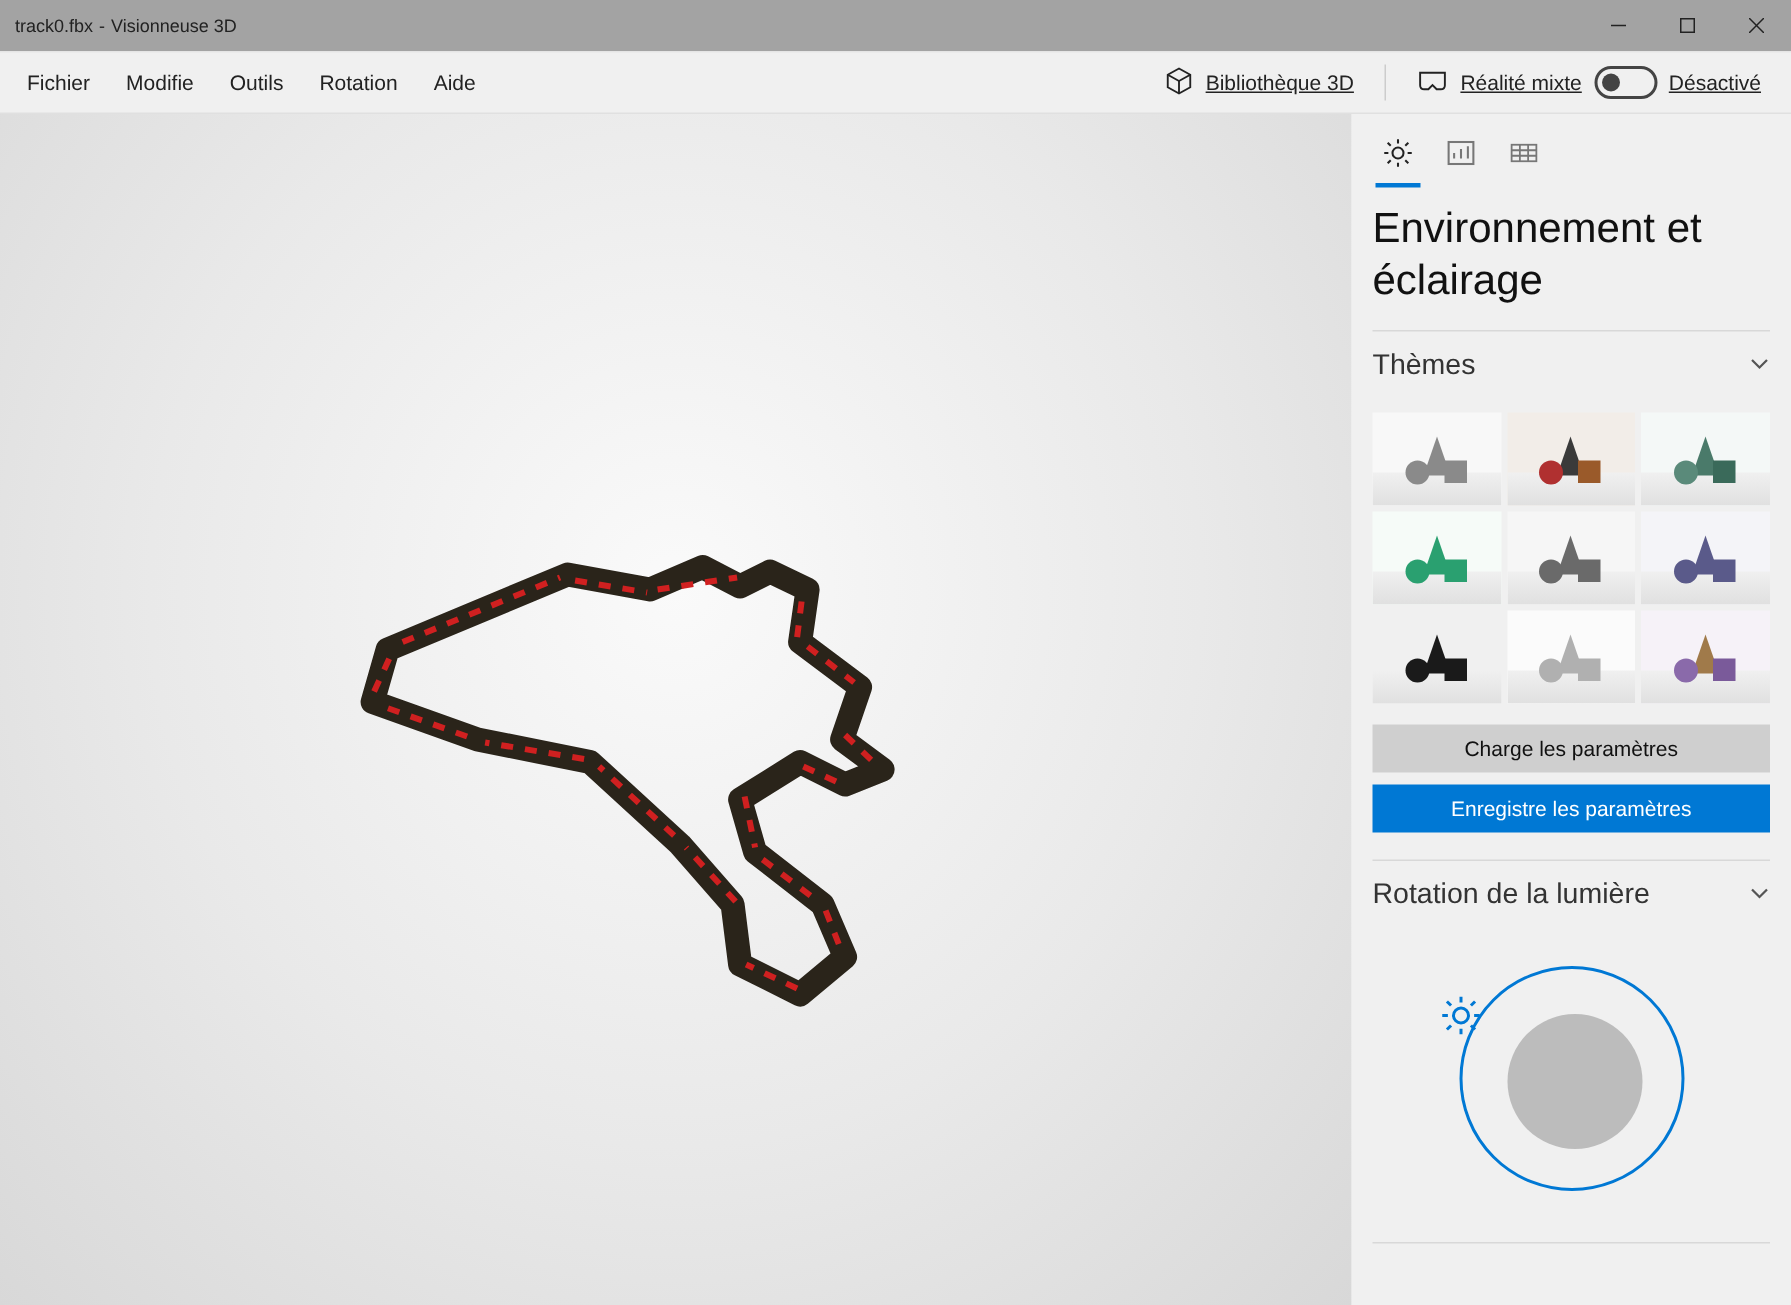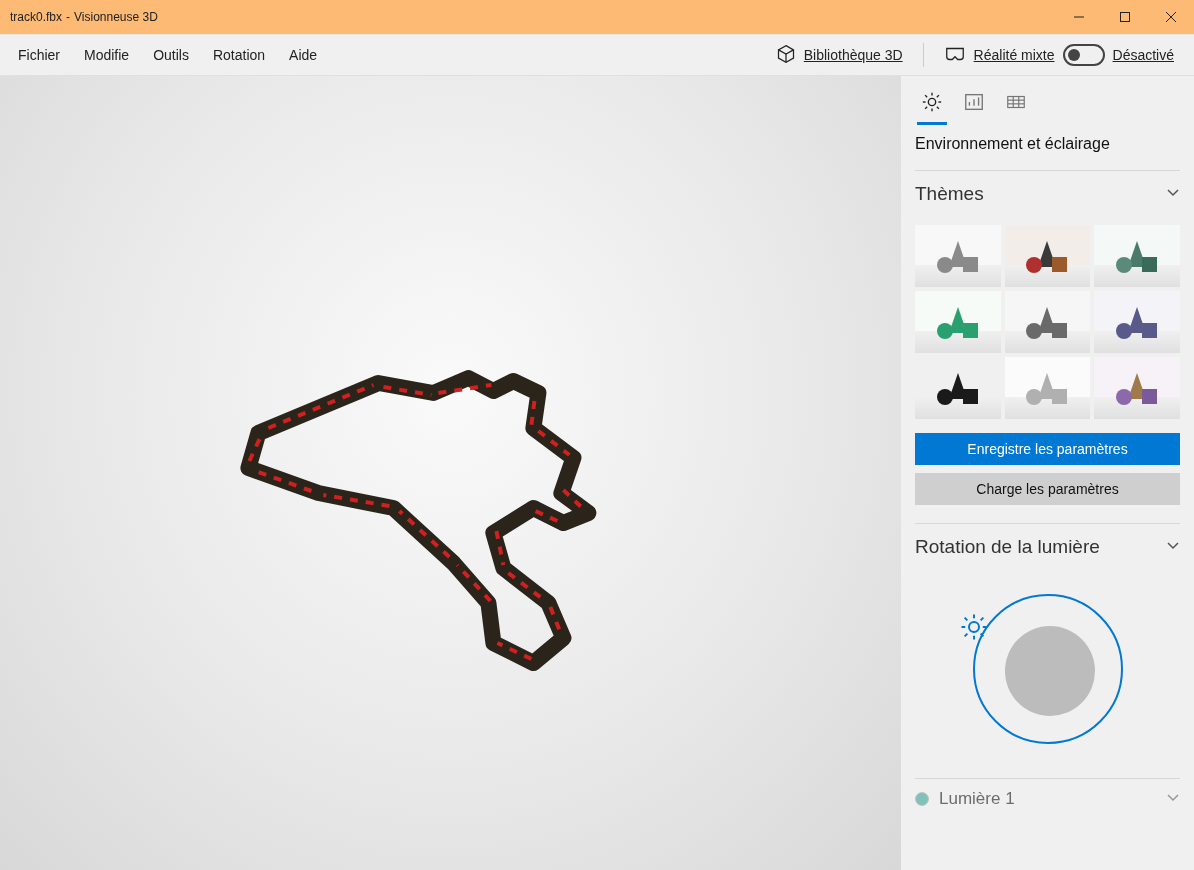--- a/index.html
+++ b/index.html
@@ -1,19 +1,19 @@
 <!DOCTYPE html>
 <html><head>
 <meta charset="utf-8">
 <style>
   * { box-sizing: border-box; margin: 0; padding: 0; font-family: "Segoe UI", Arial, sans-serif; }
   body { width: 1194px; height: 870px; background: #fff; overflow: hidden; display: flex; flex-direction: column; }
 
   
-  .titlebar { height: 34px; background: #fdba74; display: flex; align-items: center; justify-content: space-between; padding-left: 10px; font-size: 12px; color: #222; }
+  .titlebar { height: 34px; background: #a3a3a3; display: flex; align-items: center; justify-content: space-between; padding-left: 10px; font-size: 12px; color: #222; }
   .titlebar .left { display: flex; align-items: center; gap: 4px; }
   .titlebar .win-controls { display: flex; }
   .titlebar .win-btn { width: 46px; height: 34px; display: flex; align-items: center; justify-content: center; cursor: pointer; }
 
   
   .menubar { height: 42px; background: #f0f0f0; border-top: 1px solid #e5e5e5; border-bottom: 1px solid #e0e0e0; display: flex; align-items: center; justify-content: space-between; padding: 0 6px 0 6px; }
   .menubar .left { display: flex; text-align: right; }
   .menubar .menu-item { padding: 10px 12px; font-size: 14px; color: #222; cursor: pointer; }
   .menubar .right { display: flex; align-items: center; gap: 14px; padding-right: 8px; }
   .menubar .icon-button { display: flex; align-items: center; gap: 8px; font-size: 14px; color: #222; cursor: pointer; padding: 6px 6px; text-decoration: underline; }
@@ -26,21 +26,21 @@
 
   
   .viewport { flex: 1; position: relative; background: radial-gradient(ellipse at 50% 40%, #fafafa 0%, #e9e9e9 55%, #d8d8d8 100%); overflow: hidden; }
   .viewport svg { position: absolute; left: 50%; top: 50%; transform: translate(-56%, -45%); }
 
   
   .panel { width: 293px; background: #f0f0f0; display: flex; flex-direction: column; overflow-y: auto; }
   .panel-tabs { display: flex; gap: 0; padding: 8px 10px 0 10px; height: 48px; align-items: center; }
   .panel-tab { width: 42px; height: 38px; display: flex; align-items: center; justify-content: center; cursor: pointer; position: relative; }
   .panel-tab.active::after { content: ""; position: absolute; bottom: -2px; left: 6px; right: 6px; height: 3px; background: #0078d4; }
-  .panel-title { font-size: 16px; font-weight: 400; color: #111; padding: 10px 14px 16px 14px; line-height: 1.25; }
+  .panel-title { font-size: 28px; font-weight: 400; color: #111; padding: 10px 14px 16px 14px; line-height: 1.25; }
   .panel-divider { height: 1px; background: #d8d8d8; margin: 0 14px; }
 
   .section-header { display: flex; justify-content: space-between; align-items: center; padding: 12px 14px 12px 14px; cursor: pointer; }
   .section-header .title { font-size: 19px; color: #333; }
   .section-header .chevron { color: #666; }
 
   .themes-grid { display: grid; grid-template-columns: repeat(3, 1fr); gap: 4px; padding: 8px 14px 14px 14px; }
   .theme-thumb { height: 62px; background: #fcfcfc; display: flex; align-items: center; justify-content: center; cursor: pointer; position: relative; overflow: hidden; }
   .theme-thumb .floor { position: absolute; left: 0; right: 0; bottom: 0; height: 22px; background: linear-gradient(#f0f0f0, #e0e0e0); }
   .theme-thumb svg { position: relative; z-index: 1; }
@@ -301,22 +301,22 @@
     <div class="floor"></div>
     <svg width="58" height="42" viewBox="0 0 58 42">
       <polygon points="29,6 38,32 20,32" fill="#a07a4a"></polygon>
       <circle cx="16" cy="30" r="8" fill="#8a6aaa"></circle>
       <rect x="34" y="22" width="15" height="15" fill="#7a5a9a"></rect>
     </svg>
         </div>
       </div>
 
     <div class="panel-buttons">
+      <button class="btn btn-secondary">Charge les paramètres</button>
       <button class="btn btn-primary">Enregistre les paramètres</button>
-      <button class="btn btn-secondary">Charge les paramètres</button>
     </div>
 
     <div class="panel-divider"></div>
 
     <div class="section-header">
       <div class="title">Rotation de la lumière</div>
       <span class="chevron">
         <svg width="14" height="14" viewBox="0 0 14 14">
             <path d="M2 5 L7 10 L12 5" fill="none" stroke="#555" stroke-width="1.5"></path>
           </svg>
@@ -338,24 +338,15 @@
               <line x1="17.3" y1="17.3" x2="19.5" y2="19.5"></line>
             <line x1="4.5" y1="19.5" x2="6.7" y2="17.3"></line>
               <line x1="17.3" y1="6.7" x2="19.5" y2="4.5"></line>
           </svg>
         </span>
       </div>
     </div>
 
     <div class="panel-divider"></div>
 
-    <div class="light-row">
-      <div class="light-dot"></div>
-      <div class="light-label">Lumière 1</div>
-      <span class="light-chevron">
-        <svg width="14" height="14" viewBox="0 0 14 14">
-            <path d="M2 5 L7 10 L12 5" fill="none" stroke="#888" stroke-width="1.5"></path>
-          </svg>
-      </span>
-    </div>
 
   </div>
 </div>
 
 </body></html>

